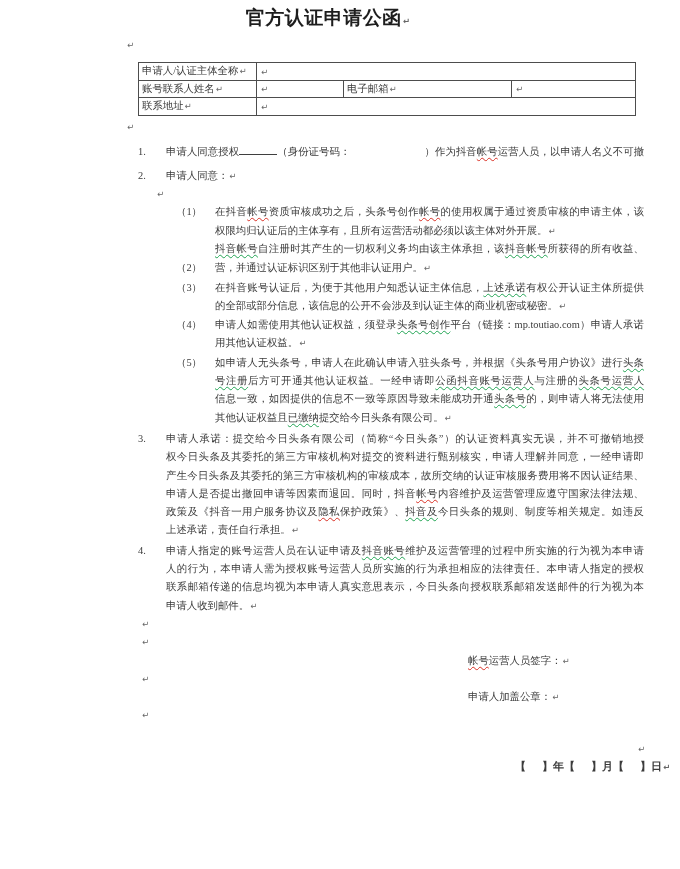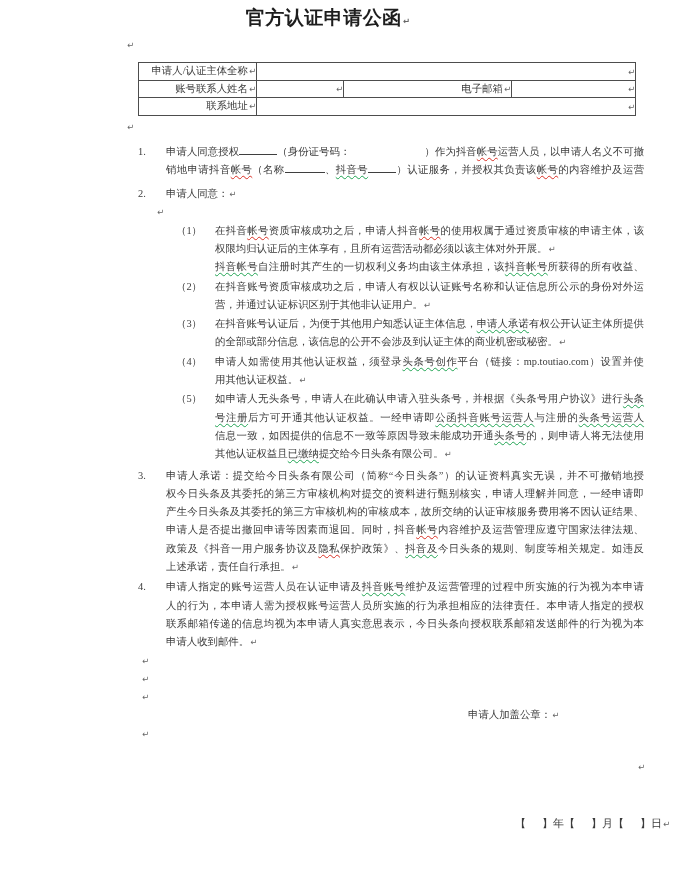--- a/index.html
+++ b/index.html
@@ -17,36 +17,36 @@
   .doc-title{font-size:19px;font-weight:bold;color:#1d1d1d;letter-spacing:0.5px;font-family:"Liberation Sans","DejaVu Sans",sans-serif;}
   .pilcrow{font-family:"DejaVu Sans",sans-serif;font-size:8.5px;color:var(--pilcrow);margin-left:1px;}
   .blank{display:inline-block;height:11px;border-bottom:1px solid #3f3f3f;vertical-align:baseline;}
   .gap{display:inline-block;height:1px;}
   .sq-red{text-decoration:underline wavy var(--red) 1px;text-decoration-skip-ink:none;text-underline-offset:2px;}
   .sq-green{text-decoration:underline wavy var(--green) 1px;text-decoration-skip-ink:none;text-underline-offset:2px;}
   .pline{margin-top:9px;height:14px;line-height:14px;text-align-last:auto;}
   .pline-neg{margin-left:-12px;}
   .pline-small{margin-left:3px;}
   .tbl-wrap{position:relative;margin-top:10px;}
-  table.info{border-collapse:collapse;table-layout:fixed;width:497px;text-align:right;}
+  table.info{border-collapse:collapse;table-layout:fixed;width:497px;}
   table.info td{border:1px solid var(--border);height:16.5px;padding:0 0 0 3px;
     font-size:10.4px;vertical-align:middle;overflow:hidden;white-space:nowrap;}
   .tbl-pilcrows span{position:absolute;left:500px;}
   .list{margin-top:9px;}
   .li{display:flex;margin-bottom:6px;}
   .li .num{flex:0 0 28px;font-size:10.4px;line-height:18.3px;}
   .li .txt{flex:1;min-width:0;}
   .li.tight{margin-bottom:2px;}
   .sub{display:flex;margin-left:10px;margin-bottom:1px;}
   .sub .num{flex:0 0 39px;font-size:10.4px;line-height:18.3px;}
   .sub .txt{flex:1;min-width:0;}
   .pline-sub{margin-left:-10px;margin-top:0;height:18.3px;line-height:18.3px;}
   .sig{margin-left:330px;text-align:left;text-align-last:auto;}
   .right-p{text-align:right;text-align-last:auto;margin-right:-1px;height:16px;line-height:16px;}
-  .date-line{text-align:right;text-align-last:auto;margin-right:-26px;font-weight:normal;font-size:11px;margin-top:39px;}
+  .date-line{text-align:right;text-align-last:auto;margin-right:-26px;font-weight:bold;font-size:11px;}
   .spacer16{height:16px;}
 </style>
 </head>
 <body>
 
 <div class="page">
 
   <div class="title-wrap">
     <span class="doc-title"><span><span>官方认证申请公函</span><span class="pilcrow">↵</span></span></span>
   </div>
@@ -88,59 +88,57 @@
     </div>
 
     <div class="line pline pline-neg" style="margin-top:4px"><span class="pilcrow">↵</span></div>
 
     <div class="list">
 
       <div class="li">
         <span class="num">1.</span>
         <div class="txt">
           <div class="line"><span>申请人同意授权</span><span class="blank" style="width: 38px;"></span><span>（身份证号码：</span><span class="gap" style="width: 74px;"></span><span>）作为抖音</span><span class="sq-red">帐号</span><span>运营人员，以申请人名义不可撤</span></div>
-          <div class="line"><span>销地申请抖音</span><span class="sq-red">帐号</span><span>（名称</span><span class="blank" style="width: 40px;"></span><span>、</span><span class="sq-green">抖音号</span><span class="blank" style="width: 28px;"></span><span>）认证服务，并授权其负责该</span><span class="sq-red">帐号</span><span>的内容维护及运营</span></div>
         </div>
       </div>
 
       <div class="li tight">
         <span class="num">2.</span>
         <div class="txt">
           <div class="line lastline"><span>申请人同意：</span><span class="pilcrow">↵</span></div>
           <div class="line lastline pline-sub"><span class="pilcrow">↵</span></div>
 
           <div class="sub">
             <span class="num">（1）</span>
             <div class="txt">
-              <div class="line"><span>在抖音</span><span class="sq-red">帐号</span><span>资质审核成功之后，申请人抖音</span><span class="sq-red">帐号</span><span>的使用权属于通过资质审核的申请主体，该</span></div>
+              <div class="line"><span>在抖音</span><span class="sq-red">帐号</span><span>资质审核成功之后，头条号创作</span><span class="sq-red">帐号</span><span>的使用权属于通过资质审核的申请主体，该</span></div>
               <div class="line lastline"><span>权限均归认证后的主体享有，且所有运营活动都必须以该主体对外开展。</span><span class="pilcrow">↵</span></div>
               <div class="line"><span class="sq-green">抖音帐号</span><span>自注册时其产生的一切权利义务均由该主体承担，该</span><span class="sq-green">抖音帐号</span><span>所获得的所有收益、</span></div>
             </div>
           </div>
 
           <div class="sub">
             <span class="num">（2）</span>
             <div class="txt">
-              <div class="line"><span>在抖音账号资质审核成功之后，申请人有权以认证账号名称和认证信息所公示的身份对外运</span></div>
               <div class="line lastline"><span>营，并通过认证标识区别于其他非认证用户。</span><span class="pilcrow">↵</span></div>
             </div>
           </div>
 
           <div class="sub">
             <span class="num">（3）</span>
             <div class="txt">
-              <div class="line"><span>在抖音账号认证后，为便于其他用户知悉认证主体信息，</span><span class="sq-green">申请人承诺</span><span>有权公开认证主体所提供</span></div>
+              <div class="line"><span>在抖音账号认证后，为便于其他用户知悉认证主体信息，</span><span class="sq-green">上述承诺</span><span>有权公开认证主体所提供</span></div>
               <div class="line lastline"><span>的全部或部分信息，该信息的公开不会涉及到认证主体的商业机密或秘密。</span><span class="pilcrow">↵</span></div>
             </div>
           </div>
 
           <div class="sub">
             <span class="num">（4）</span>
             <div class="txt">
-              <div class="line"><span>申请人如需使用其他认证权益，须登录</span><span class="sq-green">头条号创作</span><span>平台（链接：mp.toutiao.com）设置并使</span></div>
+              <div class="line"><span>申请人如需使用其他认证权益，须登录</span><span class="sq-green">头条号创作</span><span>平台（链接：mp.toutiao.com）申请人承诺</span></div>
               <div class="line lastline"><span>用其他认证权益。</span><span class="pilcrow">↵</span></div>
             </div>
           </div>
 
           <div class="sub">
             <span class="num">（5）</span>
             <div class="txt">
               <div class="line"><span>如申请人无头条号，申请人在此确认申请入驻头条号，并根据《头条号用户协议》进行</span><span class="sq-green">头条</span></div>
               <div class="line"><span class="sq-green">号注册</span><span>后方可开通其他认证权益。一经申请即</span><span class="sq-green">公函抖音账号运营人</span><span>与注册的</span><span class="sq-green">头条号运营人</span></div>
               <div class="line"><span>信息一致，如因提供的信息不一致等原因导致未能成功开通</span><span class="sq-green">头条号</span><span>的，则申请人将无法使用</span></div>
@@ -168,20 +166,21 @@
           <div class="line"><span>申请人指定的账号运营人员在认证申请及</span><span class="sq-green">抖音账号</span><span>维护及运营管理的过程中所实施的行为视为本申请</span></div>
           <div class="line"><span>人的行为，本申请人需为授权账号运营人员所实施的行为承担相应的法律责任。本申请人指定的授权</span></div>
           <div class="line"><span>联系邮箱传递的信息均视为本申请人真实意思表示，今日头条向授权联系邮箱发送邮件的行为视为本</span></div>
           <div class="line lastline"><span>申请人收到邮件。</span><span class="pilcrow">↵</span></div>
         </div>
       </div>
     </div>
 
     <div class="line lastline pline-small" style="height:18.3px;line-height:18.3px"><span class="pilcrow">↵</span></div>
     <div class="line lastline pline-small" style="height:18.3px;line-height:18.3px"><span class="pilcrow">↵</span></div>
+    <div class="line sig"><span class="sq-red">帐号</span><span>运营人员签字：</span><span class="pilcrow">↵</span></div>
     <div class="line lastline pline-small" style="height:18.3px;line-height:18.3px"><span class="pilcrow">↵</span></div>
     <div class="line sig"><span>申请人加盖公章：</span><span class="pilcrow">↵</span></div>
     <div class="line lastline pline-small" style="height:18.3px;line-height:18.3px"><span class="pilcrow">↵</span></div>
     <div class="spacer16"></div>
     <div class="line right-p"><span class="pilcrow">↵</span></div>
     <div class="line date-line"><span>【</span><span class="gap" style="width: 16px;"></span><span>】年【</span><span class="gap" style="width: 16px;"></span><span>】月【</span><span class="gap" style="width: 16px;"></span><span>】日</span><span class="pilcrow">↵</span></div>
 
   </div>
 </div>
 

